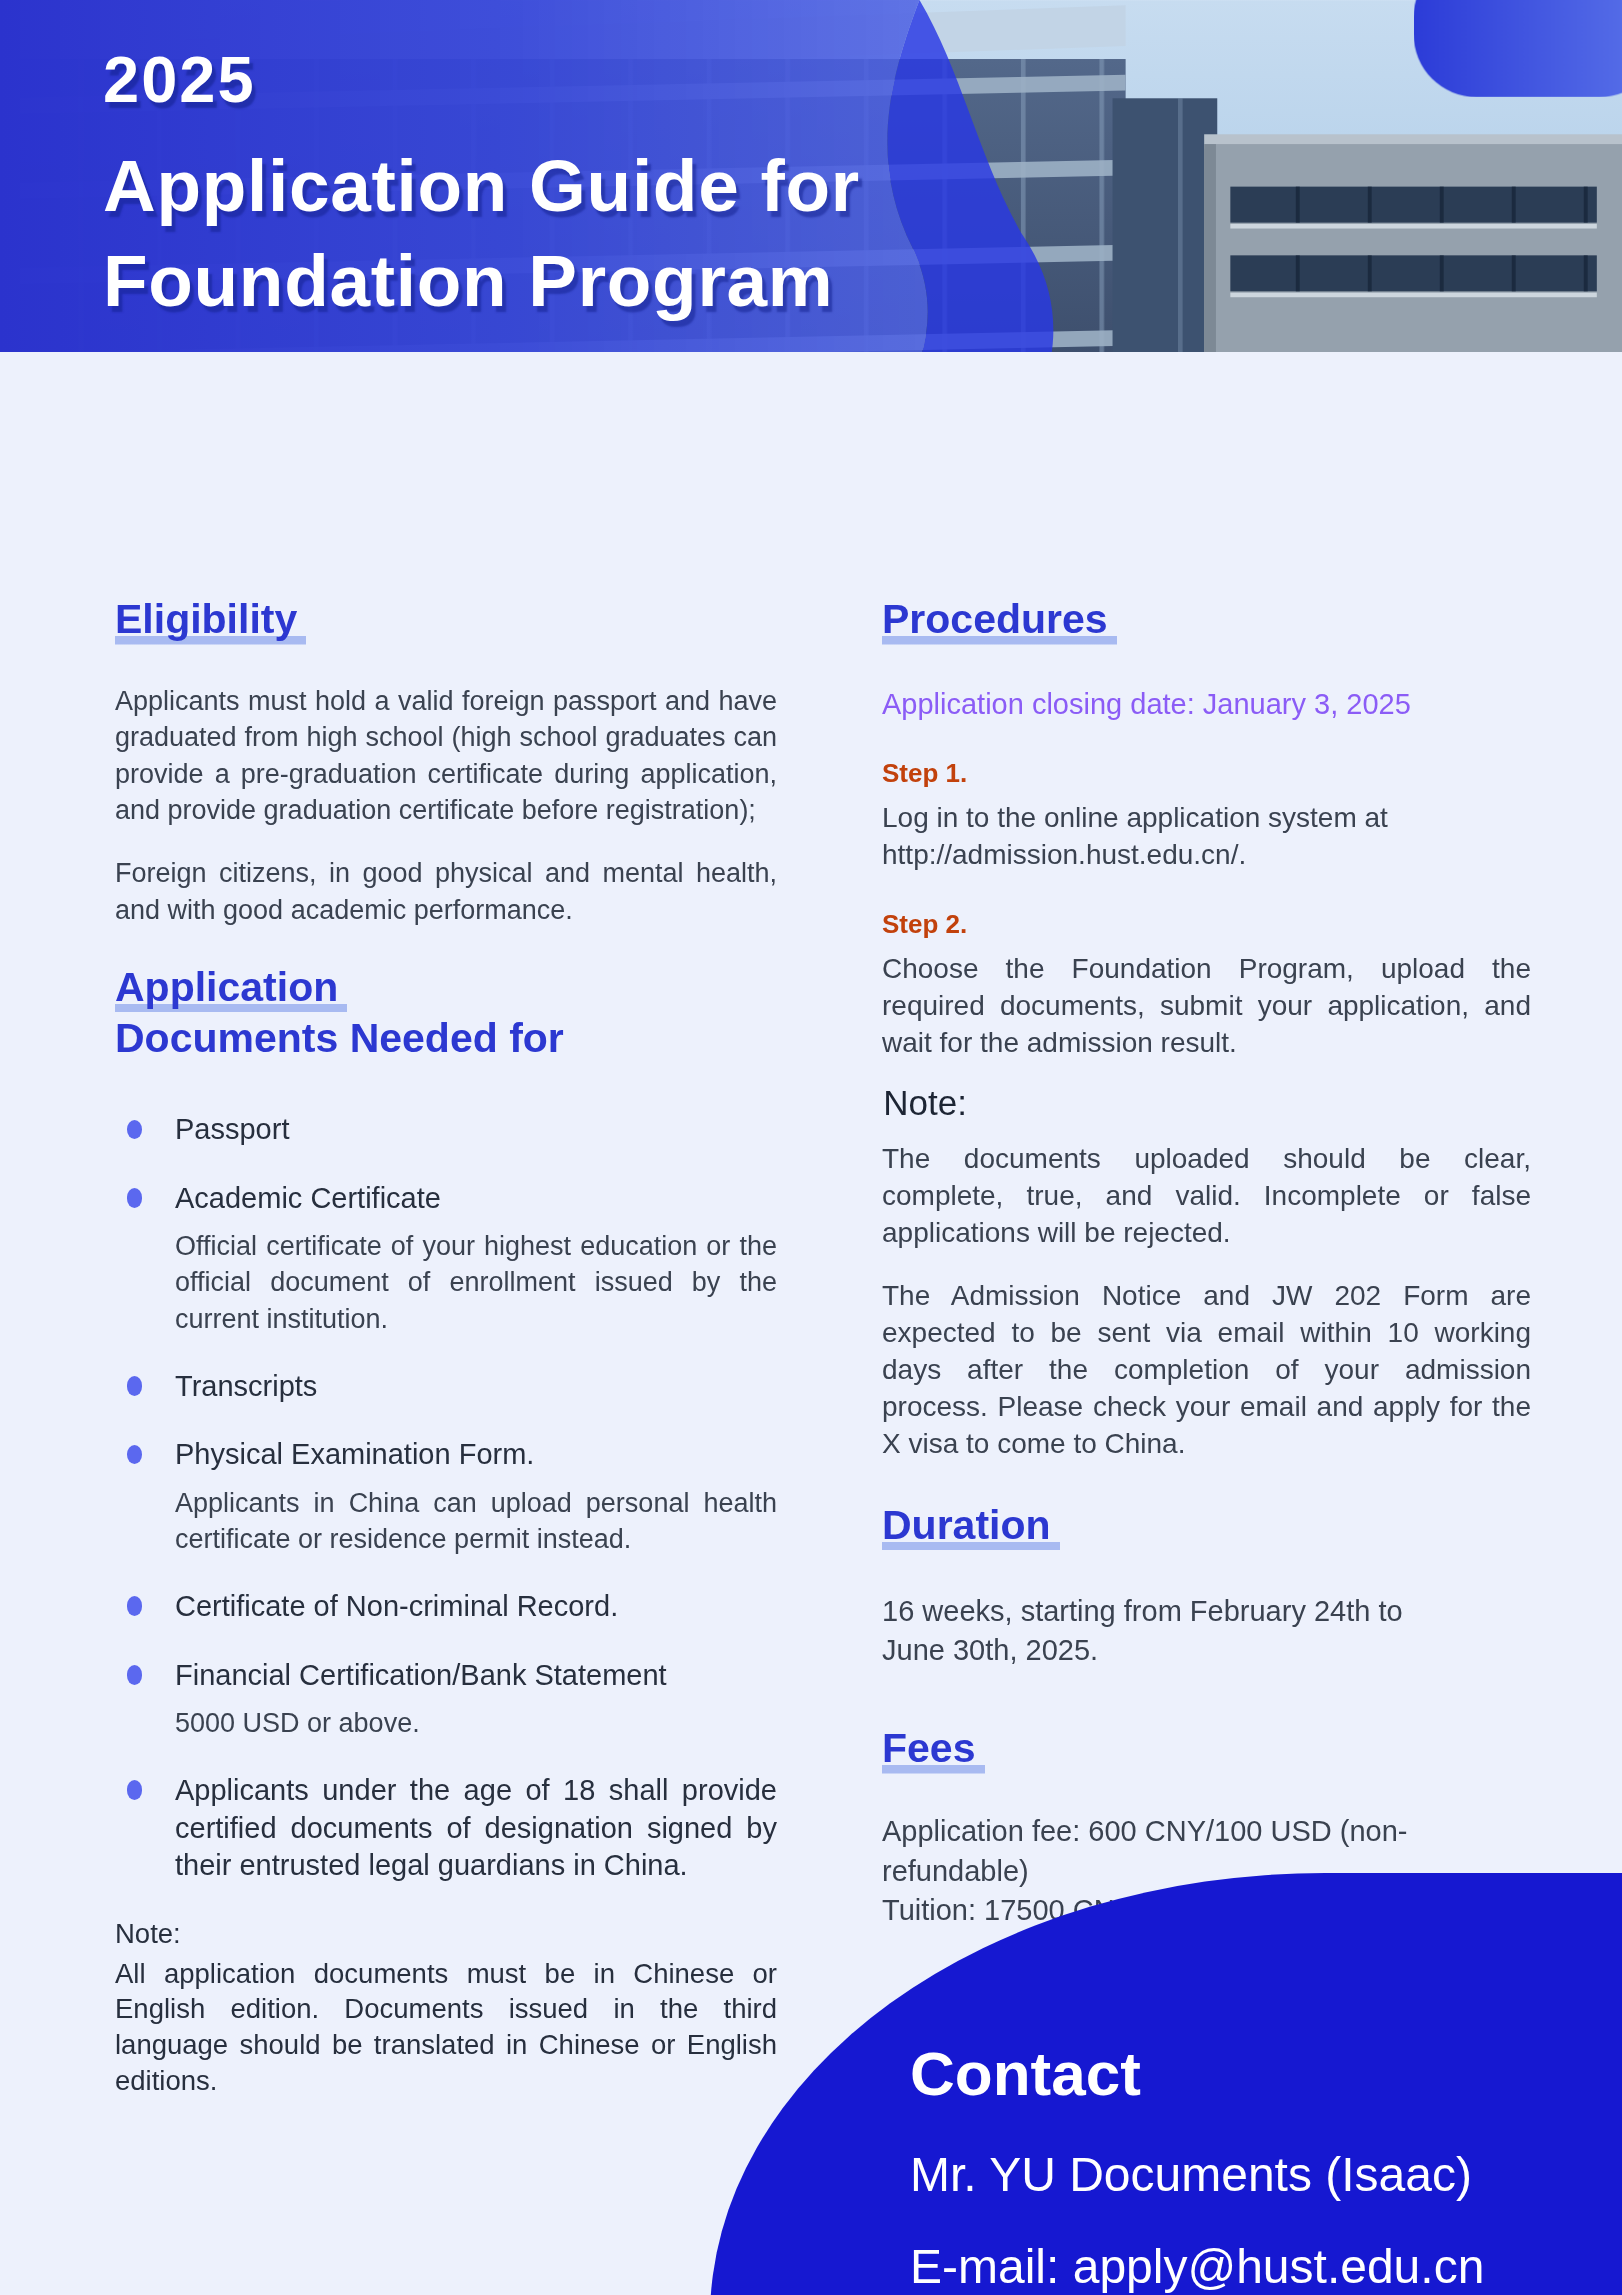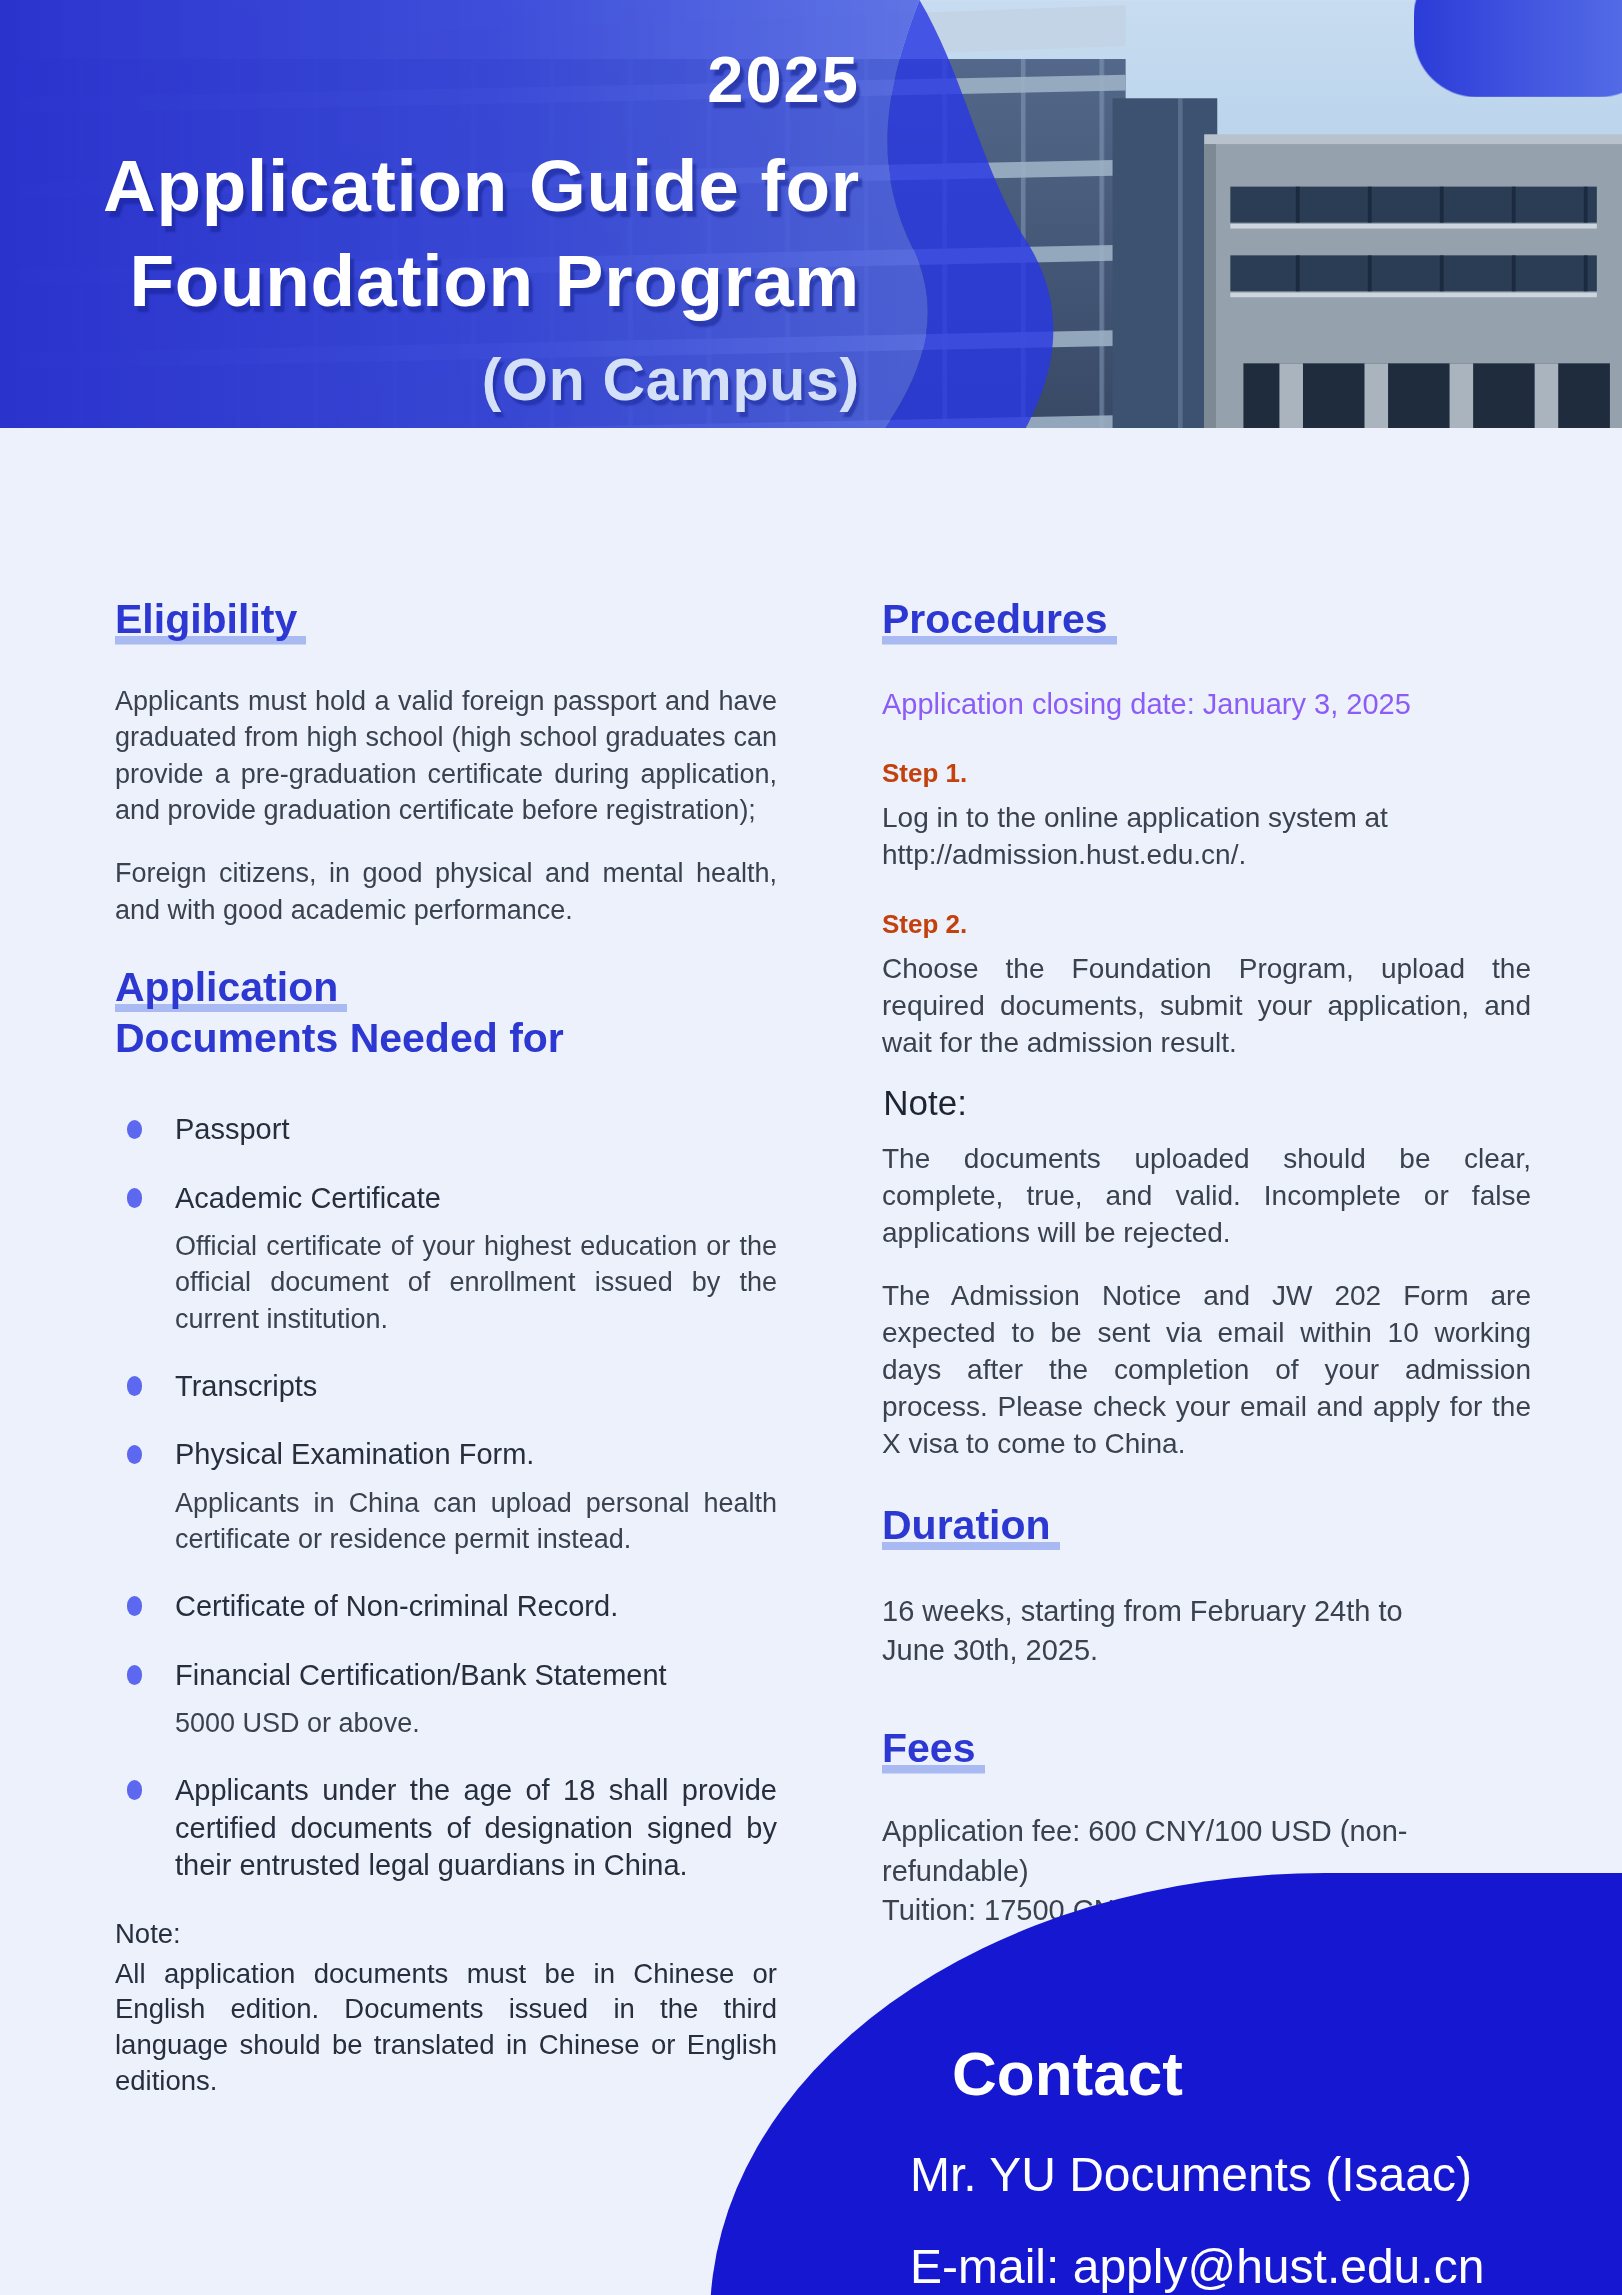--- a/index.html
+++ b/index.html
@@ -5,21 +5,21 @@
   * { margin:0; padding:0; box-sizing:border-box; }
   html,body { background:#cfd6e4; }
   #page {
     position:relative; width:1623px; height:2295px;
     background:#edf1fc; overflow:hidden;
     font-family:"Liberation Sans", sans-serif;
     color:#3a4250;
   }
 
   
-  #header { position:absolute; left:0; top:0; width:1623px; height:428px; overflow:hidden;text-align:right; }
+  #header { position:absolute; left:0; top:0; width:1623px; height:352px; overflow:hidden; }
   #header svg { position:absolute; left:0; top:0; }
   #header-text { position:absolute; left:103px; top:42px; }
   .year {
     font-size:65px; font-weight:bold; color:#ffffff; letter-spacing:2px;
     text-shadow:3.9px 5.9px 2px rgba(18,32,140,.55);
   }
   .main-title {
     margin-top:22px; font-size:73px; font-weight:bold; color:#ffffff; line-height:1.3;
     text-shadow:3.9px 5.9px 2px rgba(18,32,140,.5); letter-spacing:0.7px;
   }
@@ -67,21 +67,21 @@
   #duration-heading { margin-top:37px; margin-bottom:41px; display:block; }
   .plain-line { font-size:29px; line-height:1.36; color:#3a4250; }
   #fees-heading { margin-top:52px; margin-bottom:38px; display:block; }
 
   
   #contact-blob {
     position:absolute; left:710px; top:1873px; width:1112px; height:622px;
     background:#1618d1; border-top-left-radius:615px 445px;
   }
   #contact-content { position:absolute; left:910px; top:2034px; color:#ffffff; }
-  #contact-heading { font-size:62px; font-weight:bold; line-height:1.3;margin-left:42px; }
+  #contact-heading { font-size:62px; font-weight:bold; line-height:1.3; }
   .contact-line { font-size:48px; line-height:1.3; margin-top:29.4px; }
 </style>
 </head>
 <body>
 
 <div id="page">
 
   <div id="header">
     <svg width="1623" height="495" viewBox="0 0 2480 756">
       <defs>

